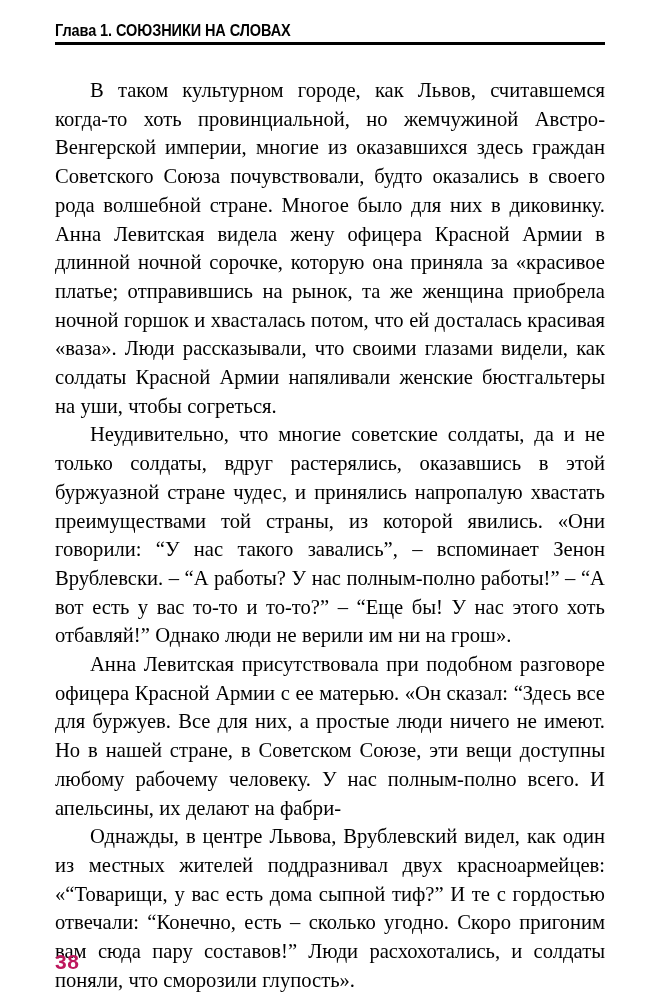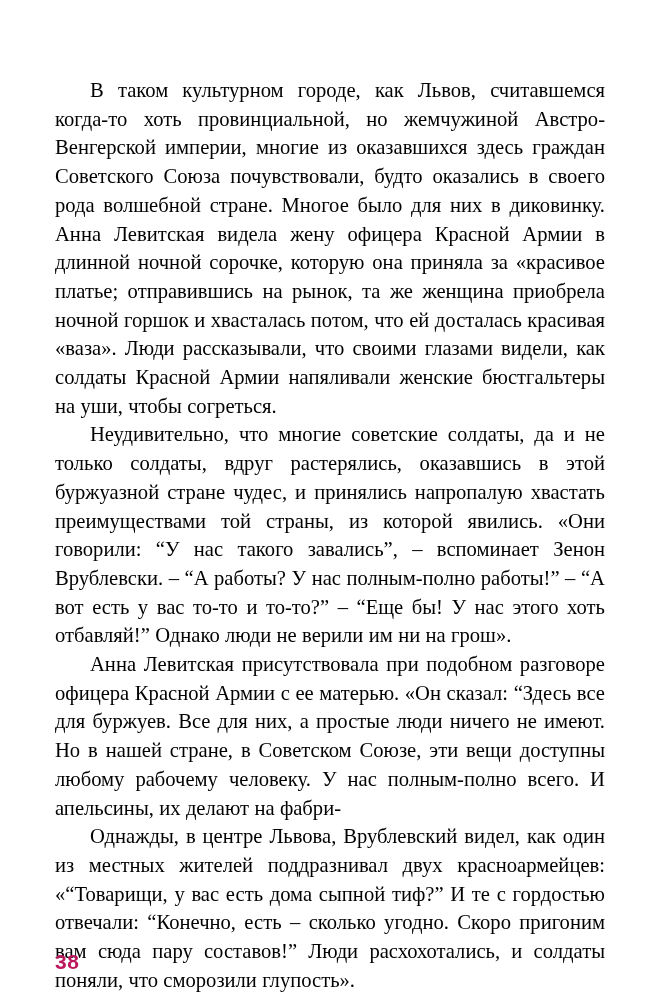--- a/index.html
+++ b/index.html
@@ -79,20 +79,24 @@
     font-size: 21px;
     letter-spacing: 0.5px;
     color: #be185d;
   }
 </style>
 </head>
 <body>
 
 <div class="page">
 
+  <div class="running-head">
+    <div class="running-head-title">Глава 1. СОЮЗНИКИ НА СЛОВАХ</div>
+    <div class="running-head-rule"></div>
+  </div>
 
   <div class="textblock">
     <p class="para">В таком культурном городе, как Львов, считавшемся когда-то хоть провинциальной, но жемчужиной Австро-Венгерской империи, многие из оказавшихся здесь граждан Советского Союза почувствовали, будто оказались в своего рода волшебной стране. Многое было для них в диковинку. Анна Левитская видела жену офицера Красной Армии в длинной ночной сорочке, которую она приняла за «красивое платье; отправившись на рынок, та же женщина приобрела ночной горшок и хвасталась потом, что ей досталась красивая «ваза». Люди рассказывали, что своими глазами видели, как солдаты Красной Армии напяливали женские бюстгальтеры на уши, чтобы согреться.</p>
     <p class="para">Неудивительно, что многие советские солдаты, да и не только солдаты, вдруг растерялись, оказавшись в этой буржуазной стране чудес, и принялись напропалую хвастать преимуществами той страны, из которой явились. «Они говорили: “У нас такого завались”, – вспоминает Зенон Врублевски. – “А работы? У нас полным-полно работы!” – “А вот есть у вас то-то и то-то?” – “Еще бы! У нас этого хоть отбавляй!” Однако люди не верили им ни на грош».</p>
     <p class="para">Анна Левитская присутствовала при подобном разговоре офицера Красной Армии с ее матерью. «Он сказал: “Здесь все для буржуев. Все для них, а простые люди ничего не имеют. Но в нашей стране, в Советском Союзе, эти вещи доступны любому рабочему человеку. У нас полным-полно всего. И апельсины, их делают на фабри-</p>
     <p class="para">Однажды, в центре Львова, Врублевский видел, как один из местных жителей поддразнивал двух красноармейцев: «“Товарищи, у вас есть дома сыпной тиф?” И те с гордостью отвечали: “Конечно, есть – сколько угодно. Скоро пригоним вам сюда пару составов!” Люди расхохотались, и солдаты поняли, что сморозили глупость».</p>
   </div>
 
   <div class="folio">38</div>
 

